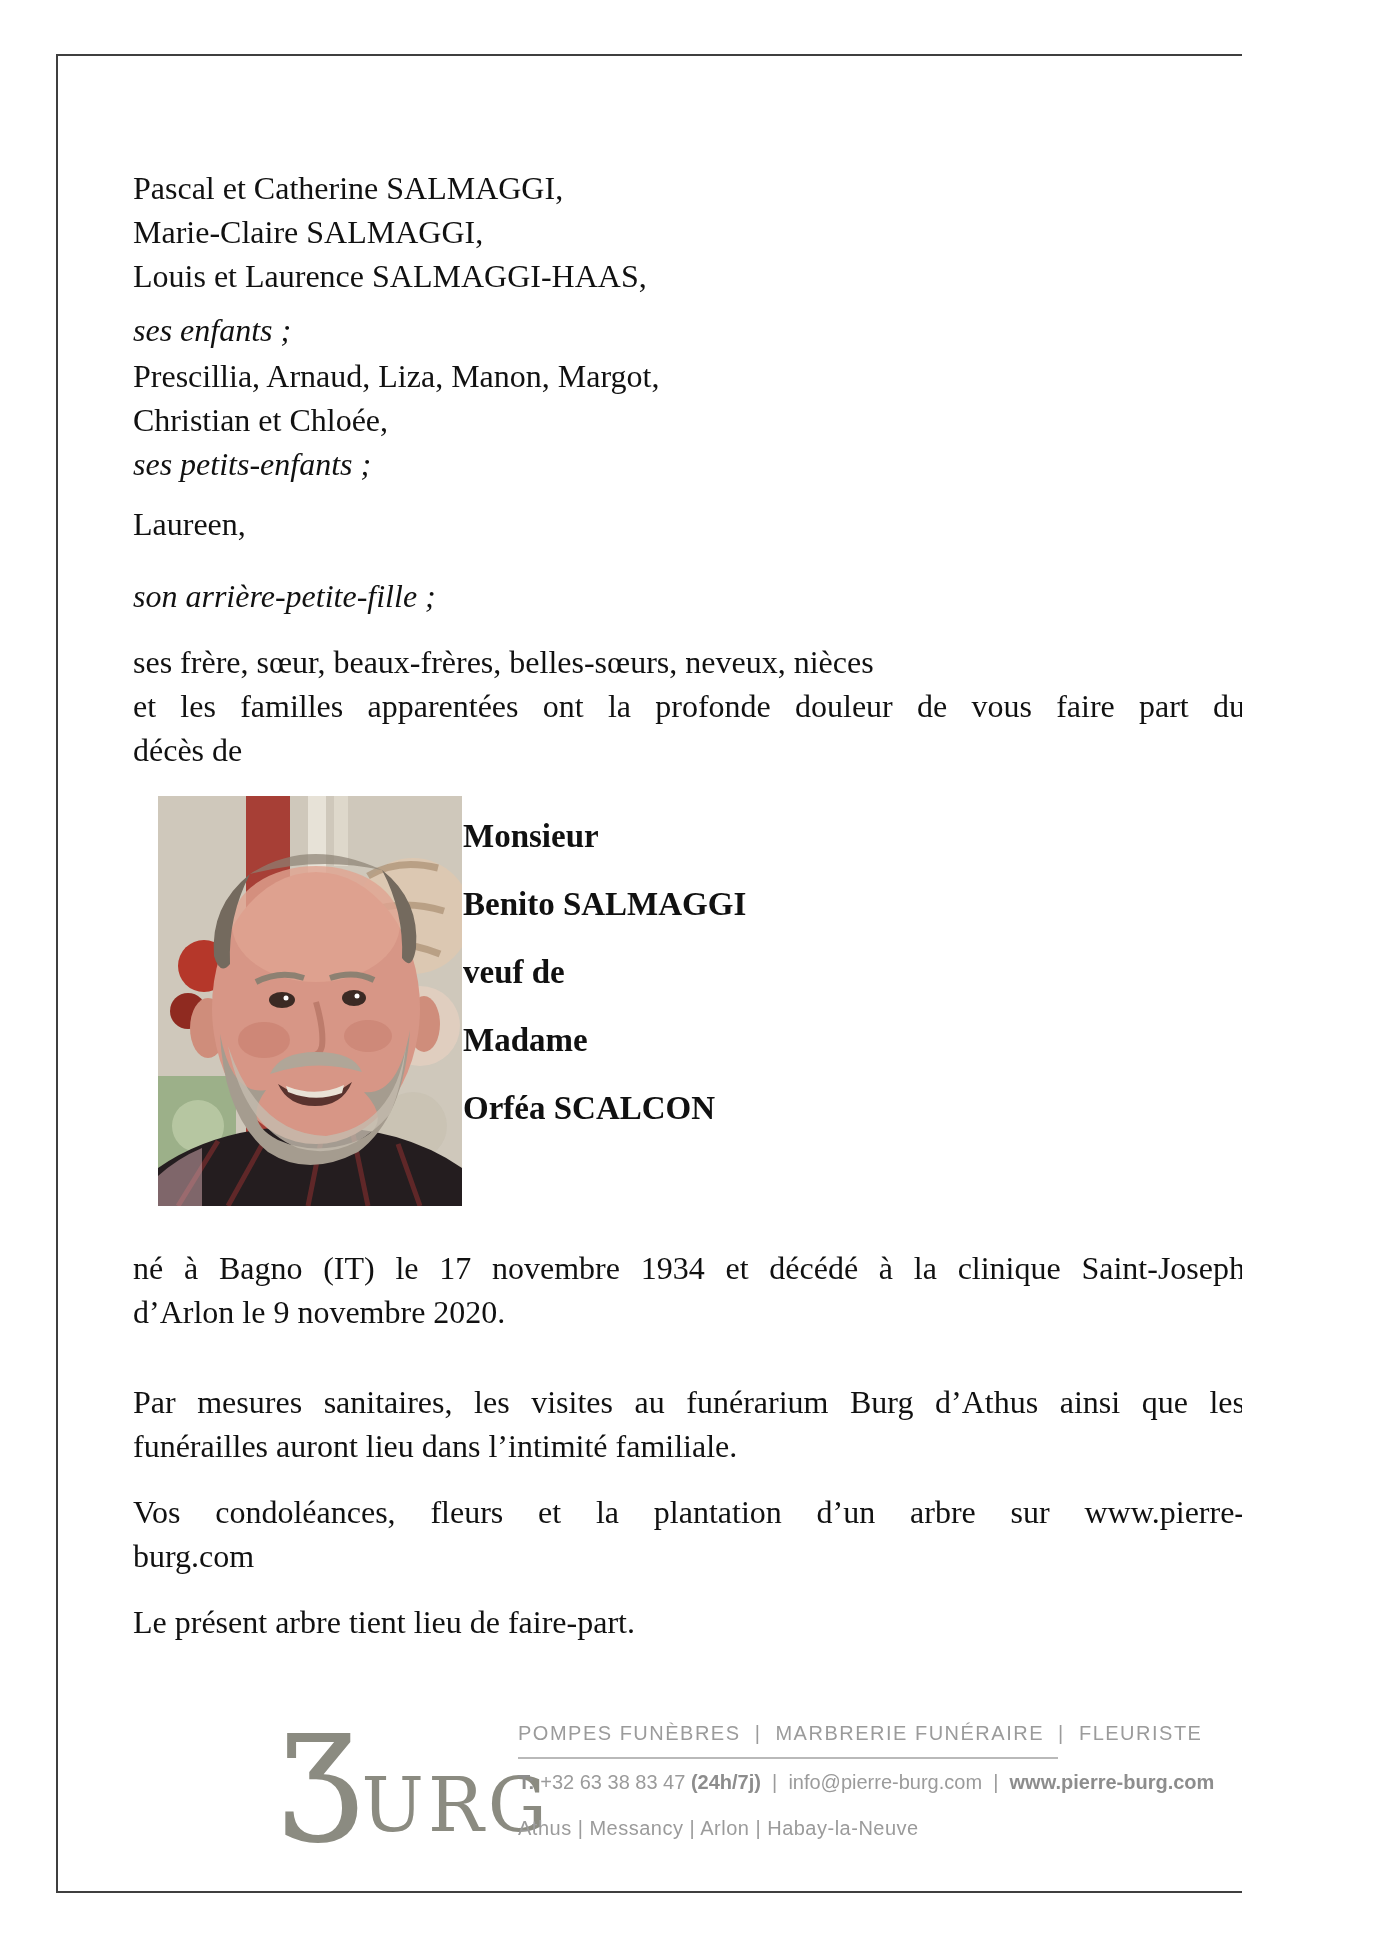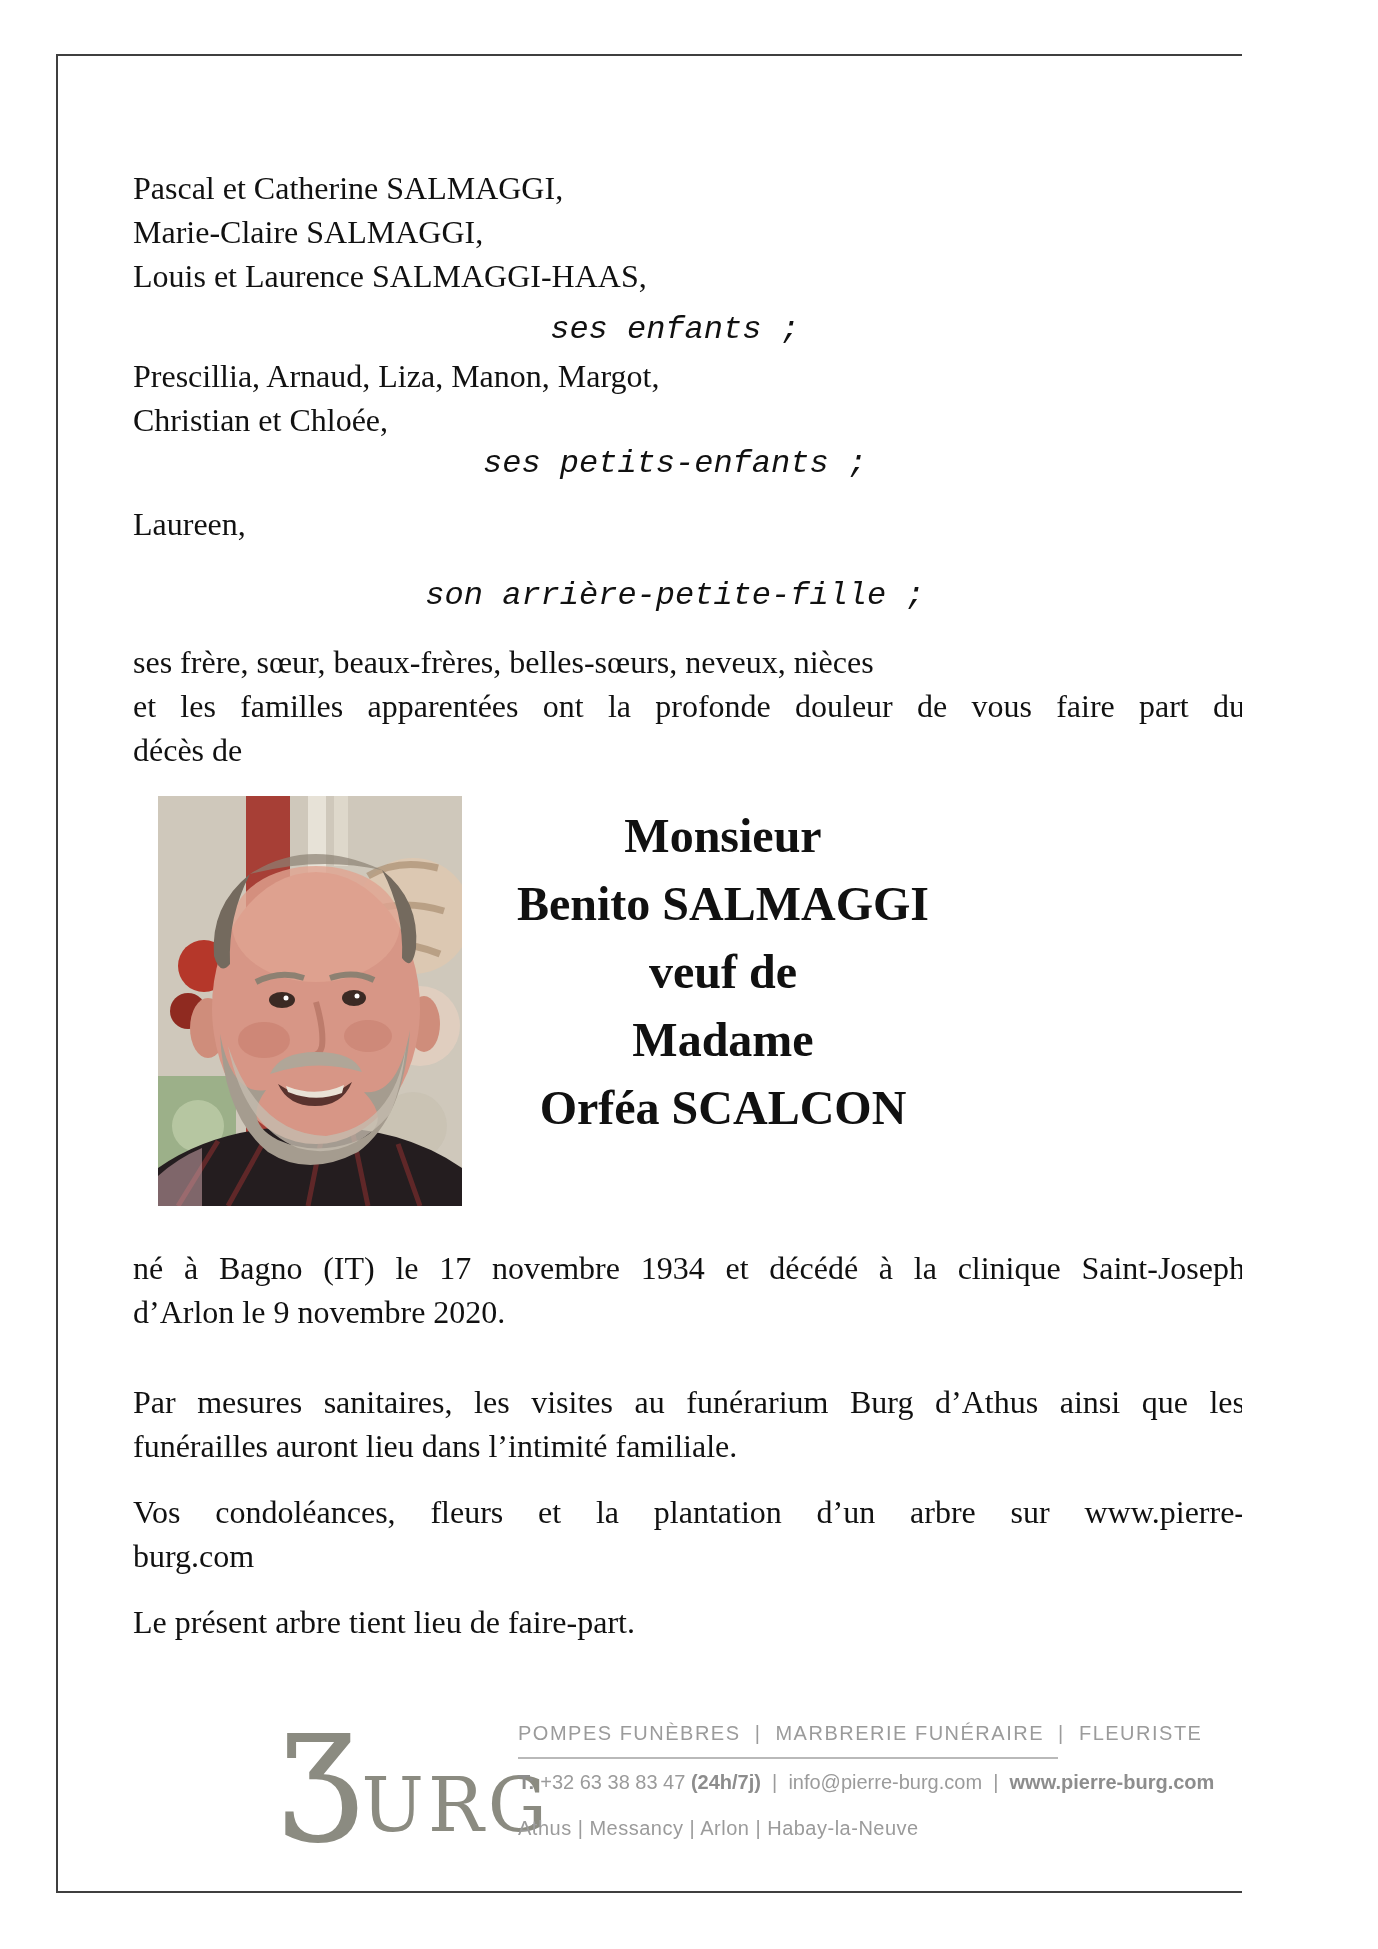--- a/index.html
+++ b/index.html
@@ -15,38 +15,38 @@
     position:absolute;left:56px;top:54px;
     width:1262px;height:1835px;
     border:2px solid #3f3f3f;
   }
   .content{
     position:absolute;left:133px;top:166px;width:1112px;
     font-size:32px;line-height:44px;
   }
   .line{white-space:pre;}
   .relation{
-    font-style:italic;text-align:center;padding-right:28px;white-space:pre;font-family:Liberation Mono, monospace;
+    font-style:italic;text-align:left;padding-right:28px;white-space:pre;
   }
   .rel1{margin-top:10px;}
   .g2{margin-top:2px;}
   .rel2{margin-top:0px;}
   .g3{margin-top:16px;}
   .rel3{margin-top:28px;}
   .intro{margin-top:22px;}
   .stretch{text-align:justify;text-align-last:justify;}
   .photo-title-row{
     position:relative;margin-top:24px;height:410px;
   }
   .photo-wrap{
     position:absolute;left:25px;top:0;width:304px;height:410px;overflow:hidden;
   }
   .title-block{
     position:absolute;left:330px;top:6px;width:520px;
-    text-align:center;font-weight:bold;font-size:48px;line-height:68px;
+    font-weight:bold;font-size:33px;line-height:68px;
   }
   .para{margin-top:44px;}
   .p1{margin-top:40px;}
   .p2{margin-top:46px;}
   .p3{margin-top:22px;}
   .p4{margin-top:22px;}
 
   
   .footer-logo{
     position:absolute;left:278px;top:1716px;

